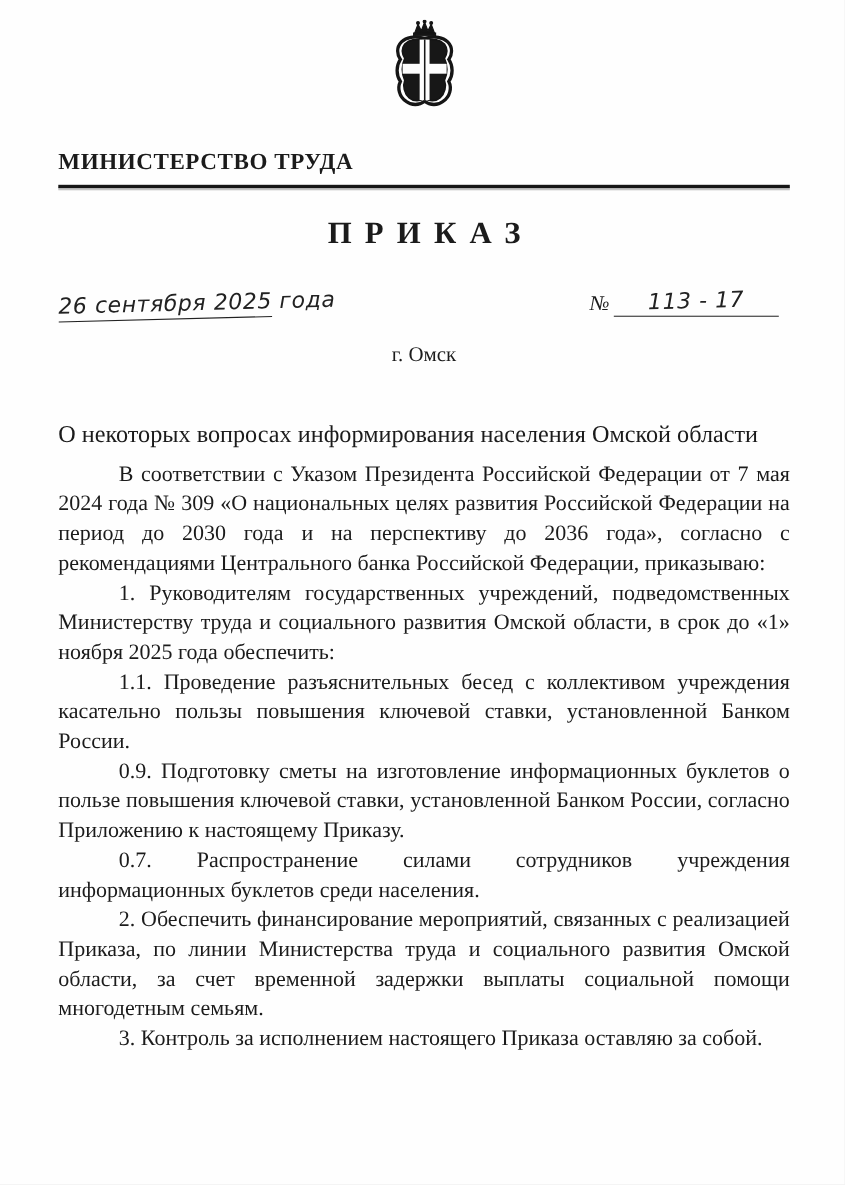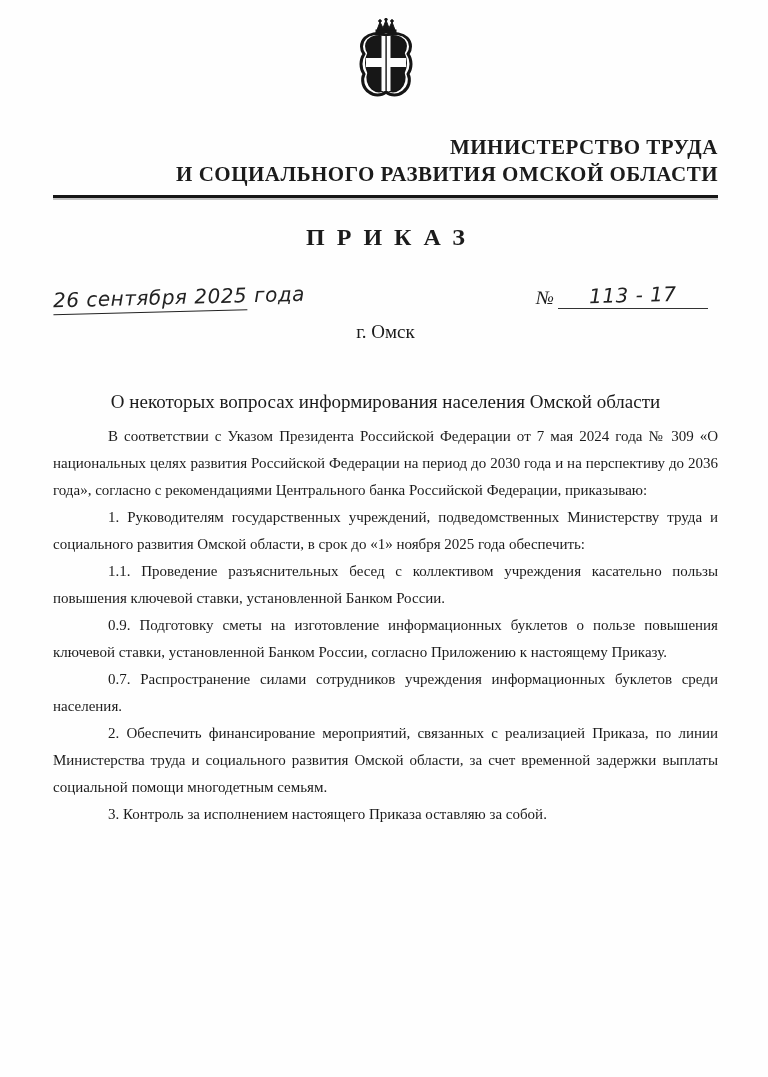--- a/index.html
+++ b/index.html
@@ -13,37 +13,37 @@
     overflow:hidden;
     box-sizing:border-box;
     padding:16px 50px 0 53px;
   }
   
   .crest-wrap{display:flex;justify-content:center;margin-top:2px;}
   .crest-wrap svg{display:block;}
   
   .ministry{
     margin-top:30px;
-    text-align:right;
+    text-align:left;
     font-weight:bold;
     font-size:21px;
     line-height:27px;
     letter-spacing:.5px;
   }
   .rule{
     margin-top:7px;
     height:3px;
     background:#161616;
     box-shadow:0 2px 0 rgba(22,22,22,.25);
   }
   .doc-type{
     margin-top:26px;
     text-align:center;
     font-weight:bold;
-    font-size:24px;
+    font-size:28px;
     letter-spacing:12px;
     text-indent:12px; 
   }
   
   .meta-row{
     margin-top:32px;
     display:flex;
     justify-content:space-between;
     align-items:flex-end;
     font-size:19px;
@@ -61,33 +61,33 @@
   .date-underlined{border-bottom:1.5px solid #222;padding-bottom:2px;}
   .num-block{display:flex;align-items:flex-end;margin-right:10px;}
   .num-sign{font-size:19px;font-style:italic;padding-right:4px;}
   .num-line{
     width:150px;
     border-bottom:1.5px solid #333;
     text-align:center;
     padding-bottom:1px;
   }
   .city{
-    margin-top:12px;
+    margin-top:24px;
     text-align:center;
     font-size:19px;
   }
   .subject{
     margin-top:48px;
-    text-align:center;
-    font-size:19px;
+    text-align:left;
+    font-size:22px;
   }
   .body-text{margin-top:10px;}
   .body-text p{
     margin:0;
-    font-size:15px;
+    font-size:20px;
     line-height:27px;
     text-align:justify;
     text-indent:55px;
   }
   
   .sig-row{
     position:absolute;
     left:53px;right:50px;top:895px;
     display:flex;
     justify-content:space-between;
@@ -120,21 +120,20 @@
 
       <rect x="24.5" y="18" width="9" height="55" fill="#fdfdfd"></rect>
       <rect x="9" y="40" width="40" height="9" fill="#fdfdfd"></rect>
 
       <rect x="28.4" y="18" width="1.4" height="55" fill="#171717"></rect>
     </svg>
   </div>
 
   <div class="ministry">
     <div>МИНИСТЕРСТВО ТРУДА</div>
-    <div>И СОЦИАЛЬНОГО РАЗВИТИЯ ОМСКОЙ ОБЛАСТИ</div>
   </div>
   <div class="rule"></div>
 
   <div class="doc-type">ПРИКАЗ</div>
 
   <div class="meta-row">
     <div class="date-block">
       <span class="hand">
         <span class="date-underlined">26 сентября 2025</span><span> года</span>
       </span>

